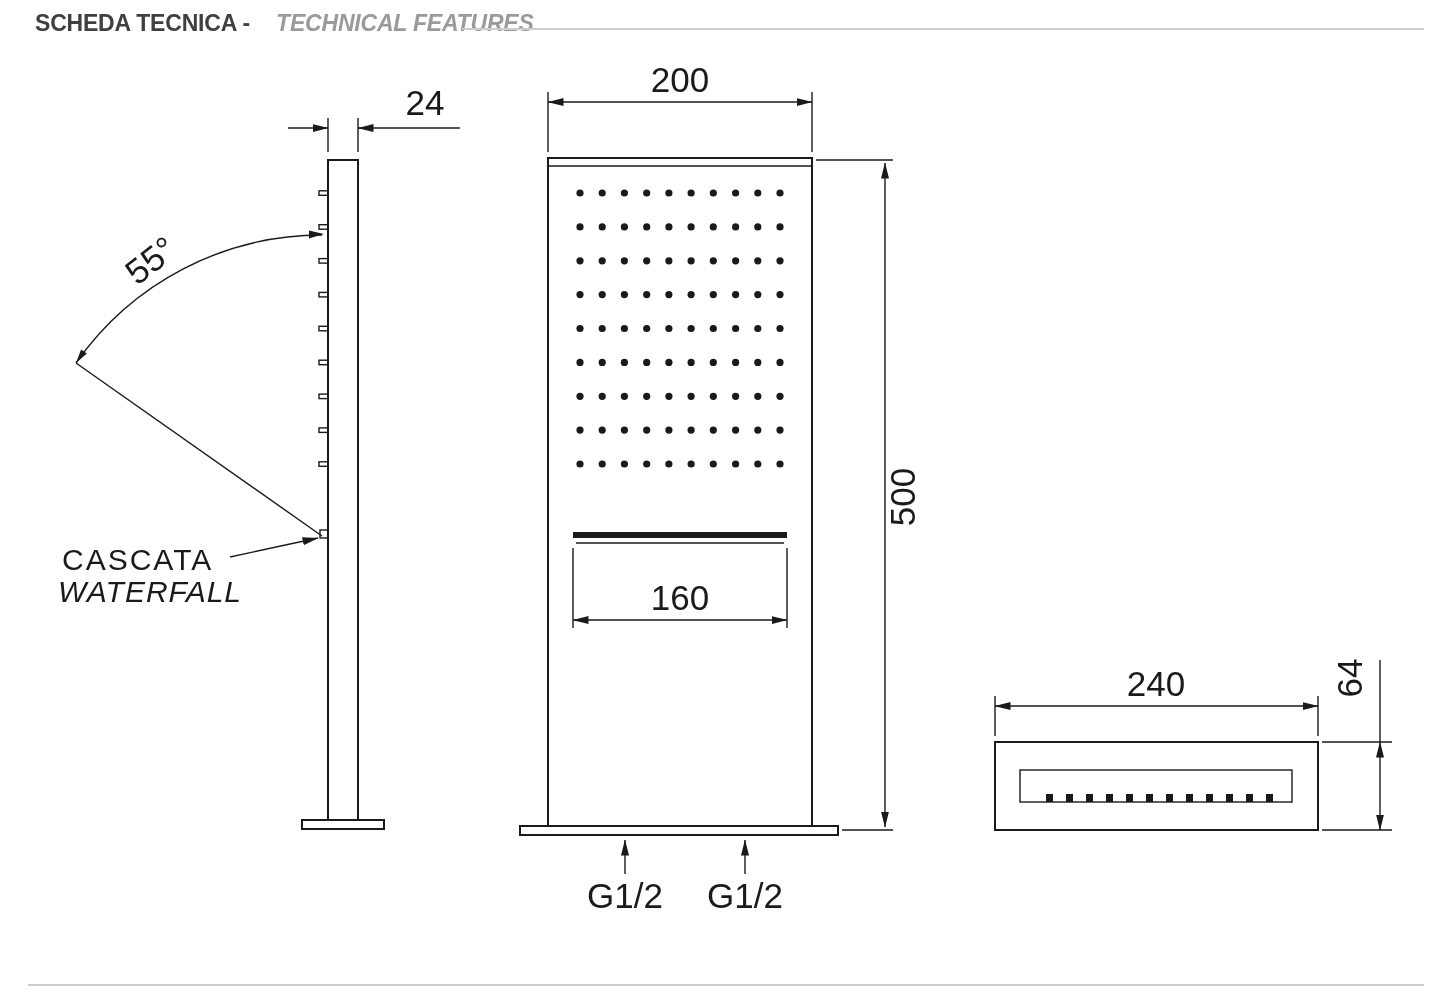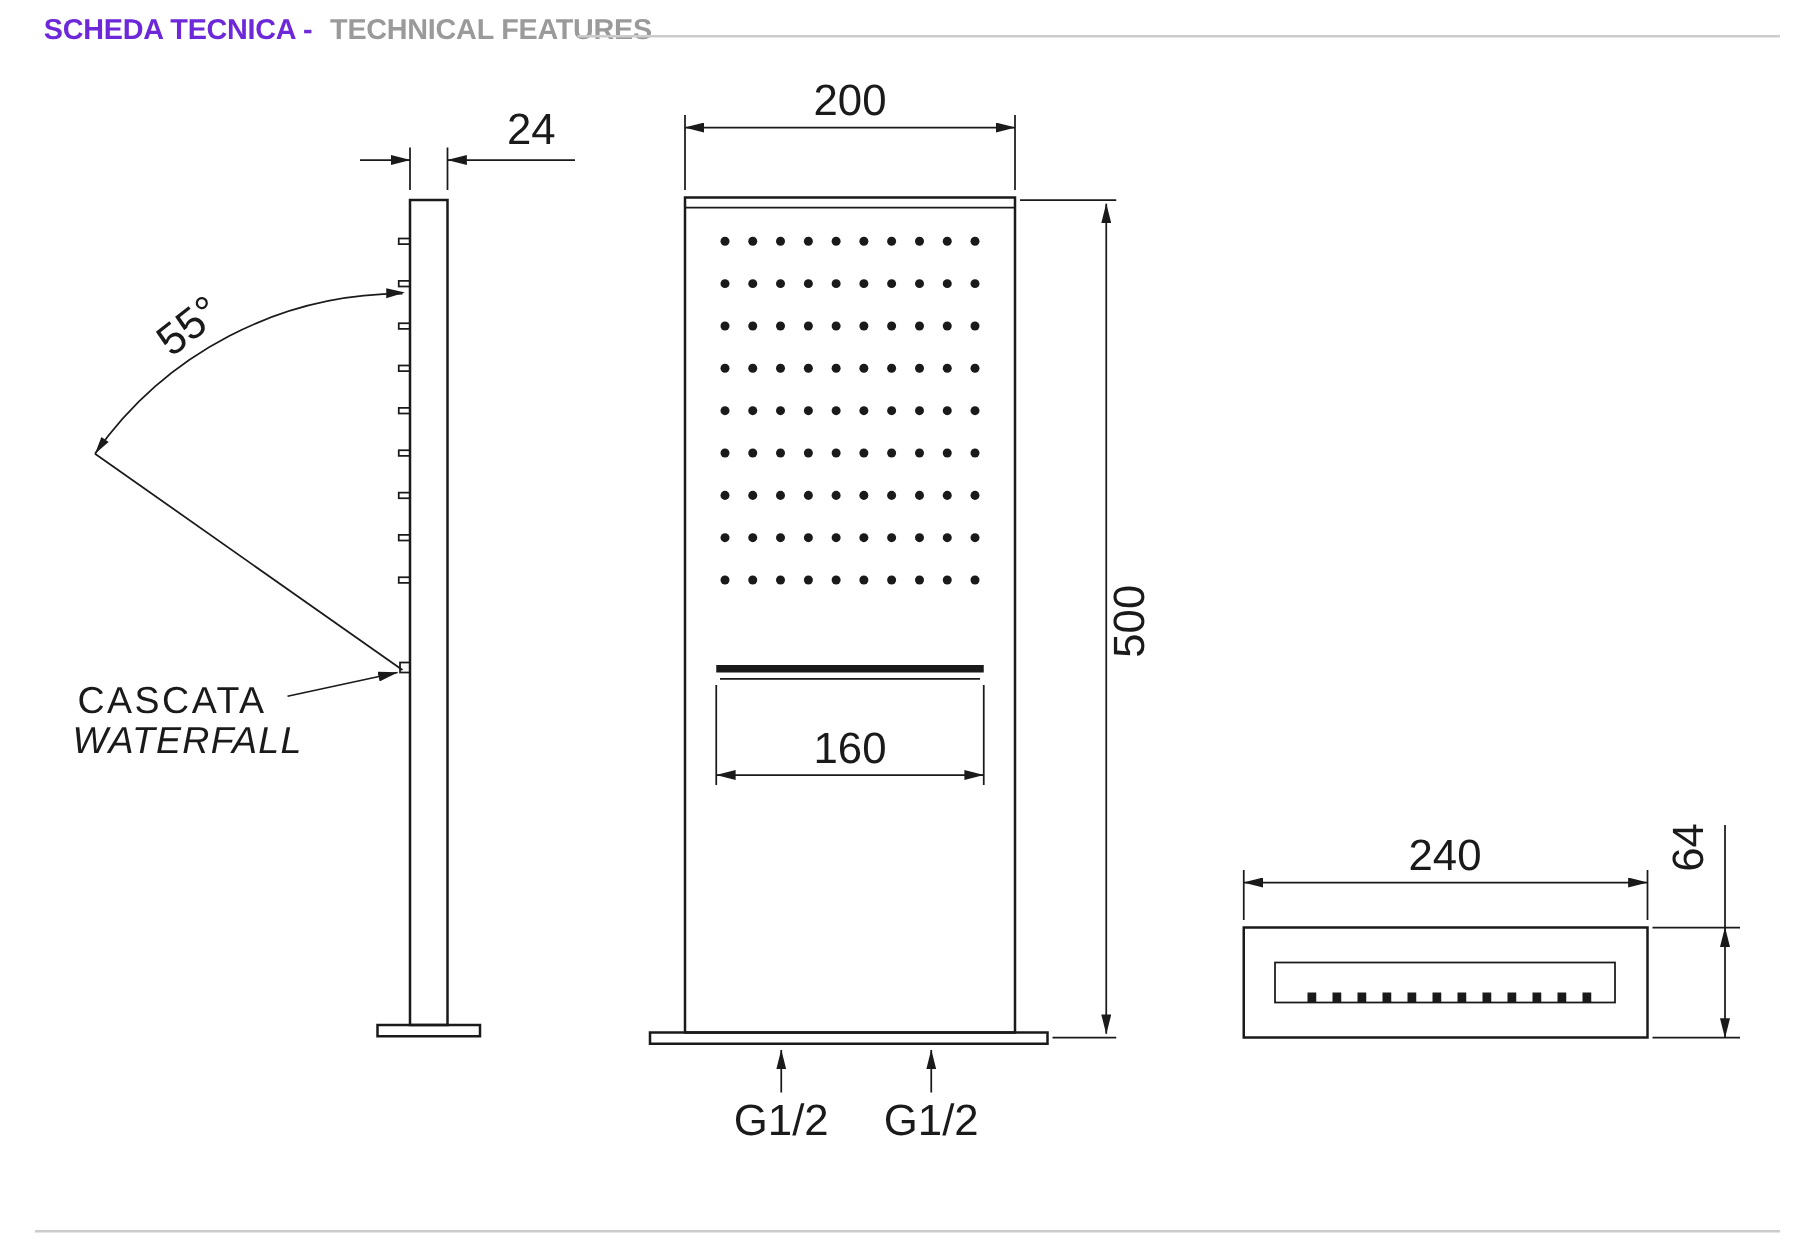--- a/index.html
+++ b/index.html
@@ -8,22 +8,22 @@
     width:1452px;height:1006px;
     background:#ffffff;
     overflow:hidden;
     font-family:"Liberation Sans", sans-serif;
   }
   .header{
     position:absolute;left:35px;top:10px;
     font-size:23px;font-weight:bold;letter-spacing:-0.2px;
     white-space:nowrap;
   }
-  .header .it{color:#6d28d9;}
-  .header .en{color:#9a9a9a;margin-left:8px;}
+  .header .it{color:#404040;}
+  .header .en{color:#9a9a9a;font-style:italic;margin-left:20px;}
   .rule{
     position:absolute;height:2px;background:#cccccc;
   }
   .rule.top{left:462px;right:28px;top:28px;}
   .rule.bottom{left:28px;right:28px;top:984px;}
   svg.drawing{position:absolute;left:0;top:0;}
   .ln{stroke:#1a1a1a;stroke-width:2;fill:none;}
   .thin{stroke:#1a1a1a;stroke-width:1.4;fill:none;}
   .solid{fill:#1a1a1a;stroke:none;}
   text{font-family:"Liberation Sans", sans-serif;fill:#1a1a1a;}

